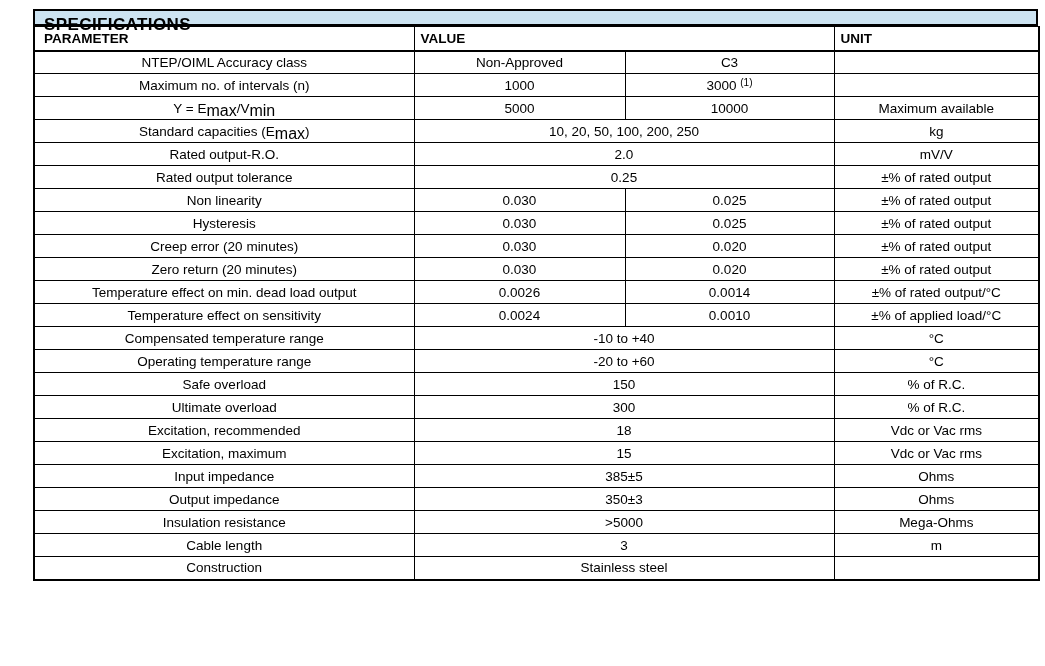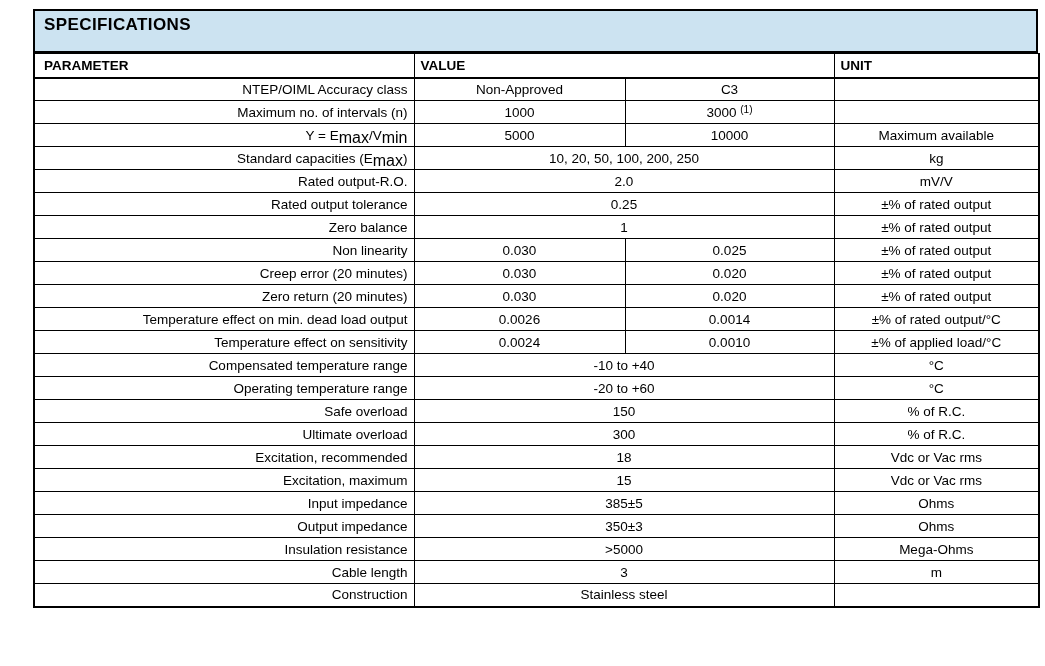--- a/index.html
+++ b/index.html
@@ -21,21 +21,21 @@
   }
   .titlebar {
     box-sizing: border-box;
     background: #cce3f1;
     border: 2px solid #000000;
     border-bottom: 2.5px solid #000000;
     font-size: 17px;
     font-weight: bold;
     letter-spacing: 0.4px;
     padding: 3px 16px 3px 9px;
-    height: 44px;
+    height: 17px;
     line-height: 21px;
   }
   table.spec {
     width: 1005px;
     border-collapse: collapse;
     table-layout: fixed;
     border: 2px solid #000000;
     border-top: none;
     font-size: 13.5px;
   }
@@ -49,21 +49,21 @@
     overflow: hidden;
     white-space: nowrap;
   }
   table.spec thead th {
     border-bottom: 2px solid #000000;
     font-weight: bold;
     text-align: left;
     height: 24px;
   }
   table.spec thead th.param-h { text-align: left; padding-left: 9px; }
-  td.param { text-align: right; padding-left: 9px; }
+  td.param { text-align: center; padding-left: 9px; }
   td.val   { text-align: center; }
   td.unit  { text-align: center; margin-top: 28px; }
   sub {
     font-size: 16px;
     vertical-align: baseline;
     position: relative;
     top: 3px;
     line-height: 0;
   }
   sup {
@@ -121,26 +121,27 @@
           <td class="param">Rated output-R.O.</td>
           <td class="val" colspan="2">2.0</td>
           <td class="unit">mV/V</td>
         </tr>
         <tr>
           <td class="param">Rated output tolerance</td>
           <td class="val" colspan="2">0.25</td>
           <td class="unit">±% of rated output</td>
         </tr>
         <tr>
-          <td class="param">Zero balance</td>
-          <td class="val" colspan="2">1</td>
-          <td class="unit">±% of rated output</td>
-        </tr>
-        <tr>
           <td class="param">Non linearity</td>
+          <td class="val">0.030</td>
+          <td class="val">0.025</td>
+          <td class="unit">±% of rated output</td>
+        </tr>
+        <tr>
+          <td class="param">Hysteresis</td>
           <td class="val">0.030</td>
           <td class="val">0.025</td>
           <td class="unit">±% of rated output</td>
         </tr>
         <tr>
           <td class="param">Creep error (20 minutes)</td>
           <td class="val">0.030</td>
           <td class="val">0.020</td>
           <td class="unit">±% of rated output</td>
         </tr>

